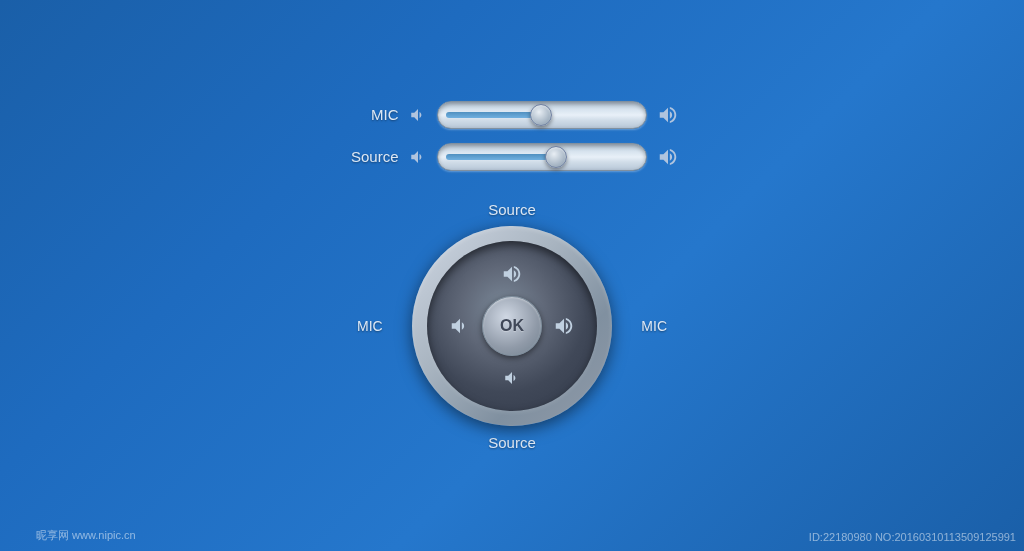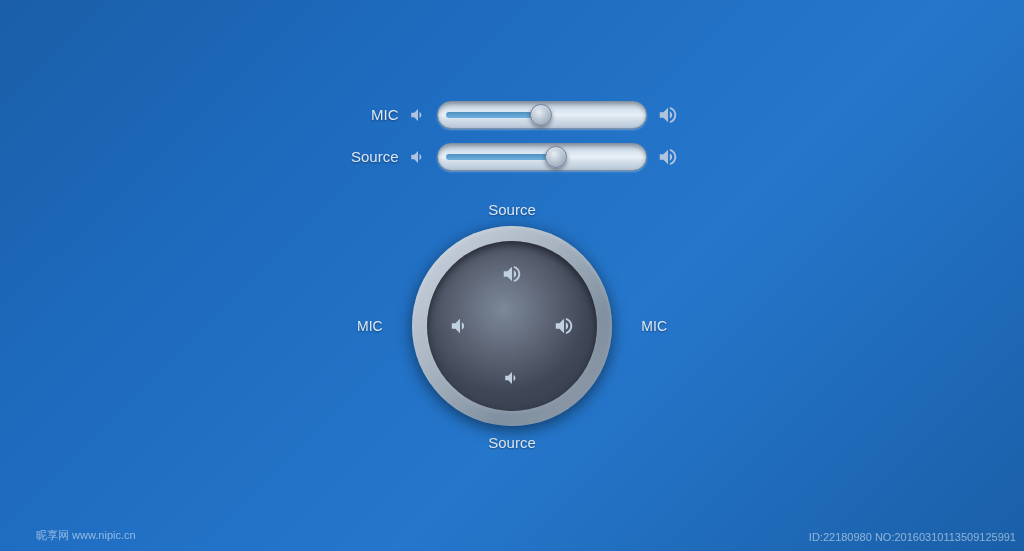--- a/index.html
+++ b/index.html
@@ -299,20 +299,23 @@
             <path d="M3 9v6h4l5 5V4L7 9H3zm13.5 3c0-1.77-1.02-3.29-2.5-4.03v8.05c1.48-.73 2.5-2.25 2.5-4.02zM14 3.23v2.06c2.89.86 5 3.54 5 6.71s-2.11 5.85-5 6.71v2.06c4.01-.91 7-4.49 7-8.77s-2.99-7.86-7-8.77z"></path>
           </svg>
         </div>
 
         <div class="dial-btn dial-btn-left">
           <svg width="22" height="22" viewBox="0 0 24 24" fill="#c0d0e0">
             <path d="M3 9v6h4l5 5V4L7 9H3zm13.5 3c0-1.77-1.02-3.29-2.5-4.03v8.05c1.48-.73 2.5-2.25 2.5-4.02z"></path>
           </svg>
         </div>
 
+        <div class="ok-button">
+          <span>OK</span>
+        </div>
 
         <div class="dial-btn dial-btn-right">
           <svg width="22" height="22" viewBox="0 0 24 24" fill="#c0d0e0">
             <path d="M3 9v6h4l5 5V4L7 9H3zm13.5 3c0-1.77-1.02-3.29-2.5-4.03v8.05c1.48-.73 2.5-2.25 2.5-4.02zM14 3.23v2.06c2.89.86 5 3.54 5 6.71s-2.11 5.85-5 6.71v2.06c4.01-.91 7-4.49 7-8.77s-2.99-7.86-7-8.77z"></path>
           </svg>
         </div>
 
         <div class="dial-btn dial-btn-bottom">
           <svg width="18" height="18" viewBox="0 0 24 24" fill="#c0d0e0">
             <path d="M3 9v6h4l5 5V4L7 9H3zm13.5 3c0-1.77-1.02-3.29-2.5-4.03v8.05c1.48-.73 2.5-2.25 2.5-4.02z"></path>

